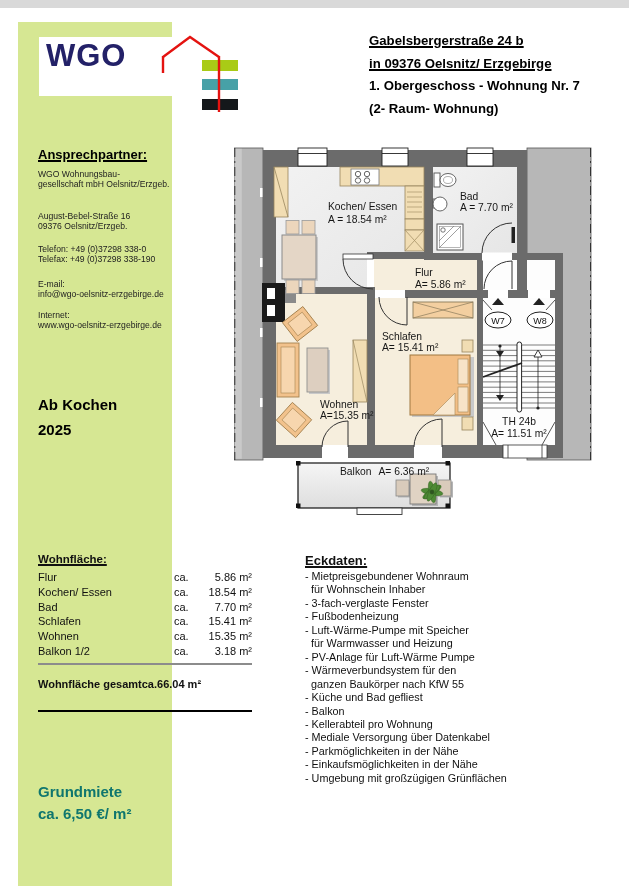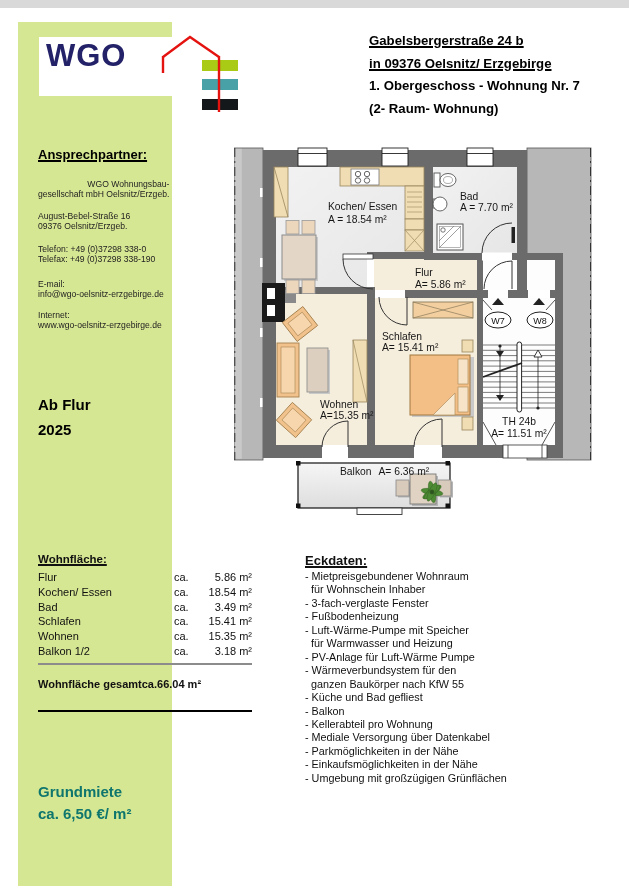--- a/index.html
+++ b/index.html
@@ -49,21 +49,21 @@
 </svg>
 
 <div id="header-block" class="abs">
   <div class="ul">Gabelsbergerstraße 24 b</div>
   <div class="ul">in 09376 Oelsnitz/ Erzgebirge</div>
   <div>1. Obergeschoss - Wohnung Nr. 7</div>
   <div>(2- Raum- Wohnung)</div>
 </div>
 
 <div id="contact-heading" class="abs">Ansprechpartner:</div>
-<div class="abs contact" style="top:179px;text-align:right;">
+<div class="abs contact" style="top:169px;">
     <div>WGO Wohnungsbau-</div>
     <div>gesellschaft mbH Oelsnitz/Erzgeb.</div>
   </div>
 <div class="abs contact" style="top:211px;">
     <div>August-Bebel-Straße 16</div>
     <div>09376 Oelsnitz/Erzgeb.</div>
   </div>
 <div class="abs contact" style="top:244px;">
     <div>Telefon: +49 (0)37298 338-0</div>
     <div>Telefax: +49 (0)37298 338-190</div>
@@ -71,21 +71,21 @@
 <div class="abs contact" style="top:279px;">
     <div>E-mail:</div>
     <div>info@wgo-oelsnitz-erzgebirge.de</div>
   </div>
 <div class="abs contact" style="top:310px;">
     <div>Internet:</div>
     <div>www.wgo-oelsnitz-erzgebirge.de</div>
   </div>
 
 <div id="availability" class="abs">
-    <div>Ab Flur</div>
+    <div>Ab Kochen</div>
     <div>2025</div>
   </div>
 
 <svg class="abs" style="left:234px;top:138px;" width="395" height="400" viewBox="0 0 395 400">
   <defs>
     <linearGradient id="gfloor" x1="0" y1="0" x2="1" y2="1">
       <stop offset="0" stop-color="#f2f2f2"></stop>
         <stop offset="1" stop-color="#e6e6e6"></stop>
     </linearGradient>
     <linearGradient id="gbalk" x1="0" y1="0" x2="0" y2="1">
@@ -365,21 +365,21 @@
       <span class="val">5.86 m²</span>
     </div>
   <div class="arow">
       <span class="lab">Kochen/ Essen</span>
       <span class="ca">ca.</span>
       <span class="val">18.54 m²</span>
     </div>
   <div class="arow">
       <span class="lab">Bad</span>
       <span class="ca">ca.</span>
-      <span class="val">3.49 m²</span>
+      <span class="val">7.70 m²</span>
     </div>
   <div class="arow">
       <span class="lab">Schlafen</span>
       <span class="ca">ca.</span>
       <span class="val">15.41 m²</span>
     </div>
   <div class="arow">
       <span class="lab">Wohnen</span>
       <span class="ca">ca.</span>
       <span class="val">15.35 m²</span>

